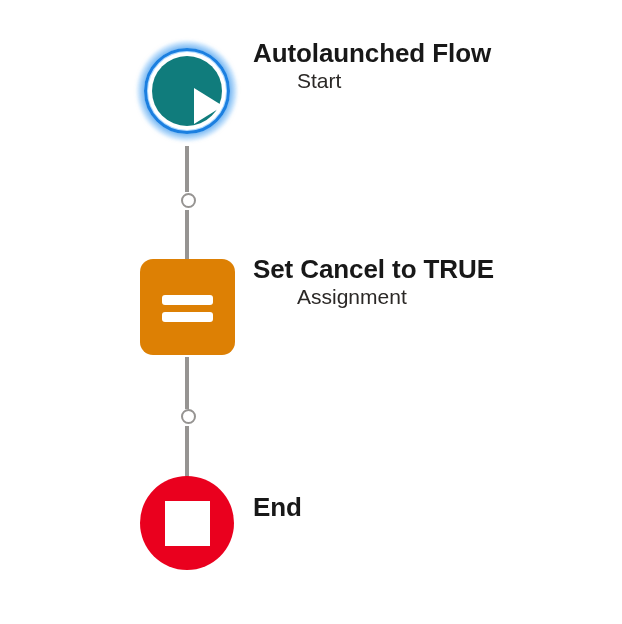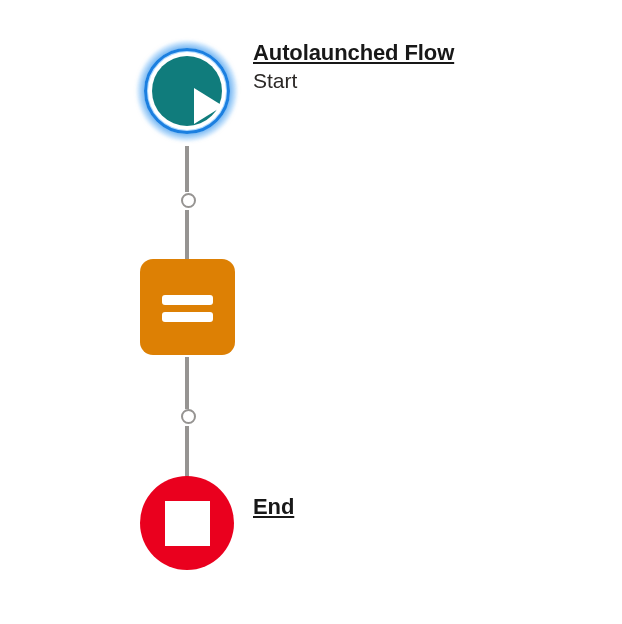--- a/index.html
+++ b/index.html
@@ -51,34 +51,34 @@
     box-sizing: content-box;
   }
 
   .node-label {
     position: absolute;
     left: 253px;
     white-space: nowrap;
   }
 
   .label-title {
-    font-size: 22px;
+    font-size: 26px;
     font-weight: bold;
     color: #181818;
     letter-spacing: -0.1px;
     line-height: 26px;
-    text-decoration: underline;
   }
 
   .label-sub {
     font-size: 21px;
     font-weight: normal;
     color: #2b2826;
     line-height: 26px;
     margin-top: 2px;
+    margin-left: 44px;
   }
 
   
   #start-node {
     position: absolute;
     left: 137px;
     top: 41px;
     width: 100px;
     height: 100px;
   }
@@ -203,20 +203,22 @@
   <div class="node-label" style="top:40px;">
     <div class="label-title">Autolaunched Flow</div>
     <div class="label-sub">Start</div>
   </div>
 
   <div id="assignment-node">
     <div class="eq-bar top"></div>
     <div class="eq-bar bottom"></div>
   </div>
   <div class="node-label" style="top:256px;">
+    <div class="label-title">Set Cancel to TRUE</div>
+    <div class="label-sub">Assignment</div>
   </div>
 
   <div id="end-node">
     <div class="stop-square"></div>
   </div>
   <div class="node-label" style="top:494px;">
     <div class="label-title">End</div>
   </div>
 
 </div>

